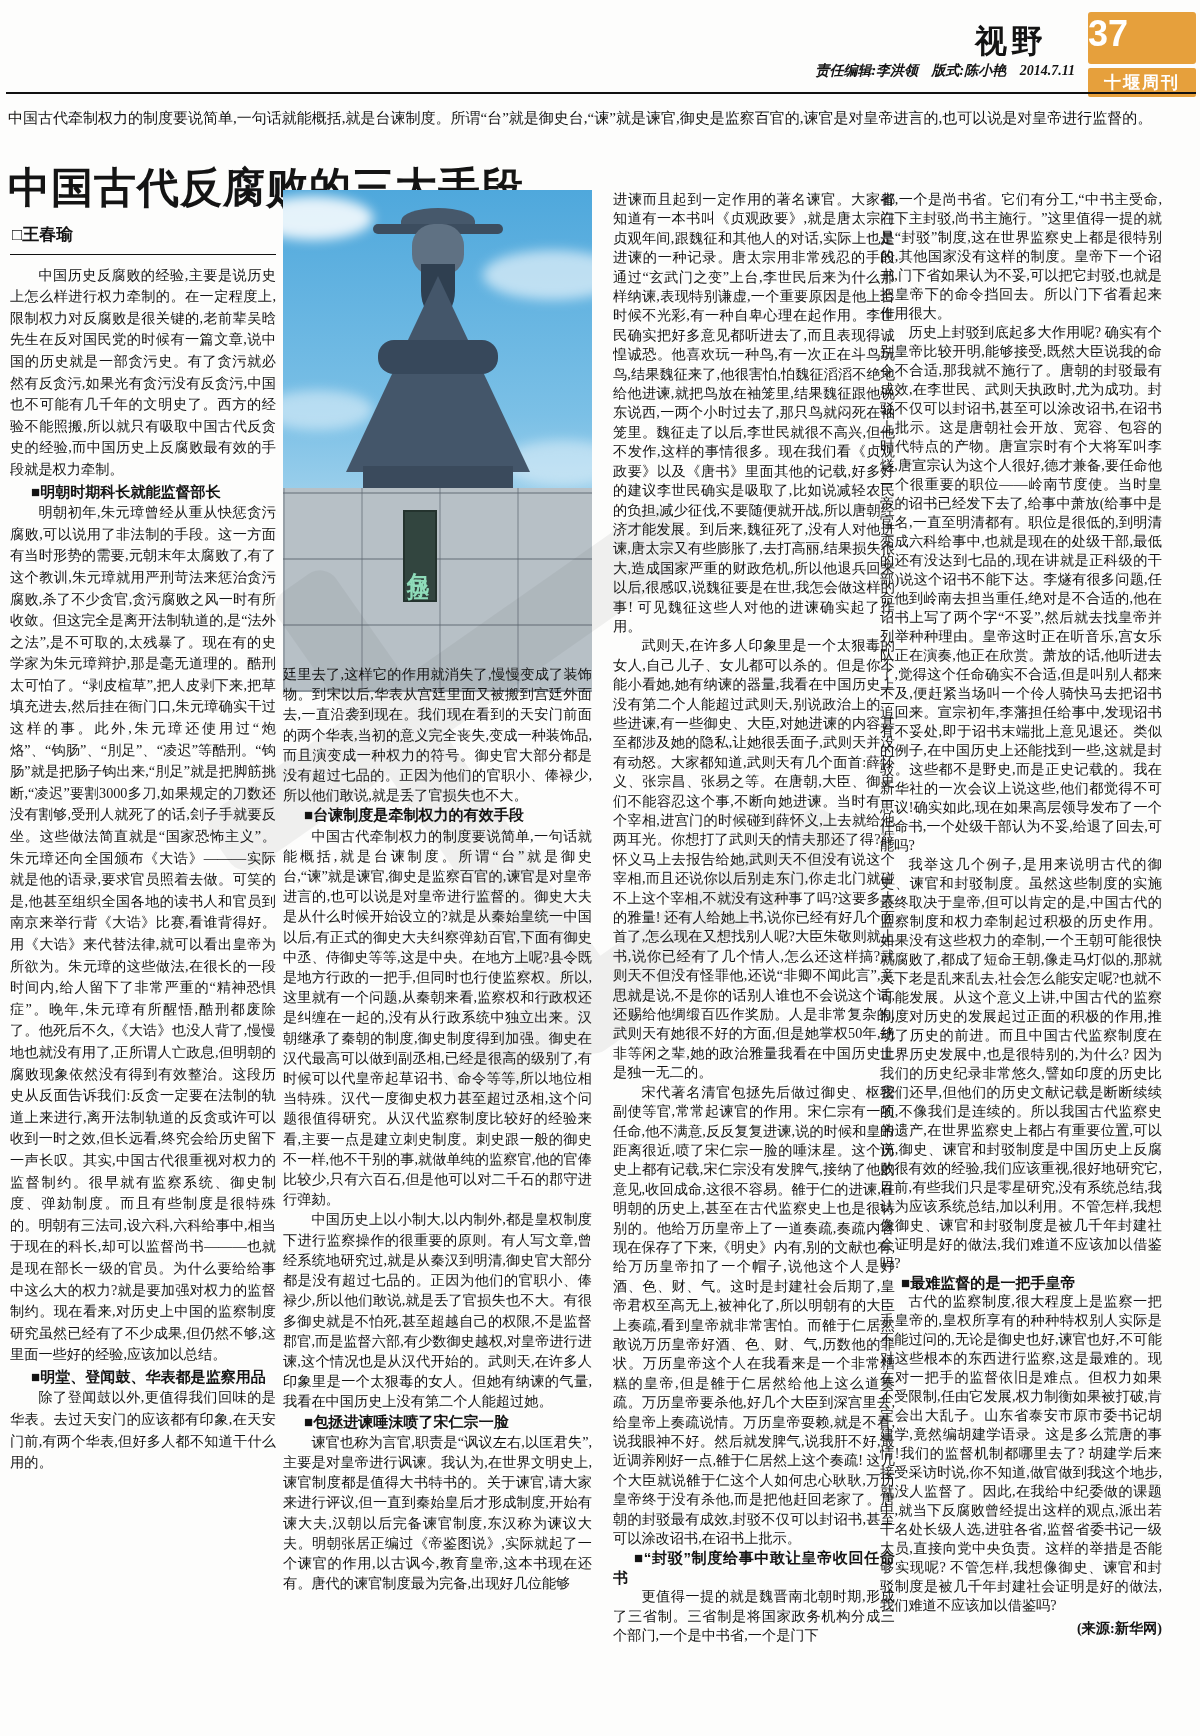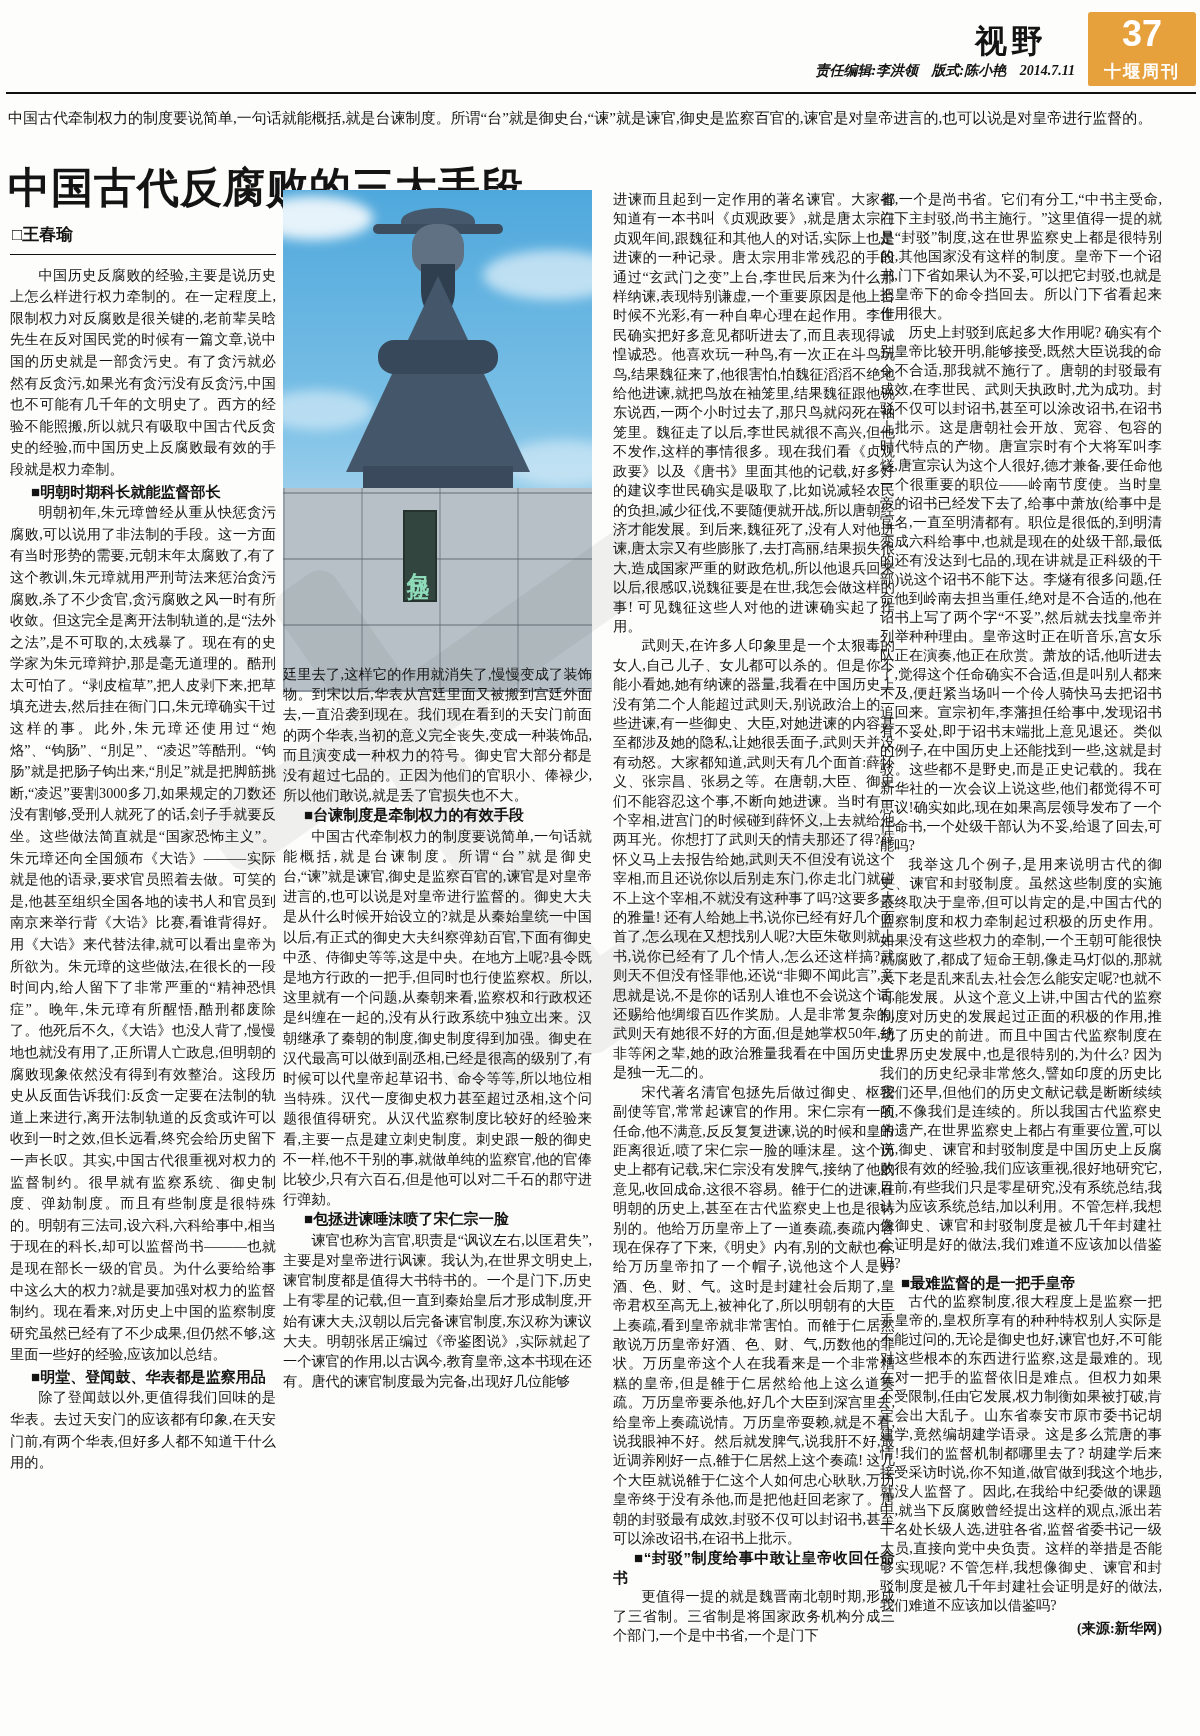--- a/index.html
+++ b/index.html
@@ -5,23 +5,23 @@
   html,body{margin:0;padding:0;background:#e9e9e9;}
   #page{position:relative;width:1200px;height:1736px;background:#fdfdfc;margin:0 auto;overflow:hidden;
         font-family:"Liberation Serif","DejaVu Serif",serif;color:#141414;}
   
   .section-title{position:absolute;top:20px;left:975px;width:100px;font-size:32px;font-weight:bold;
         font-family:"Liberation Serif",serif;letter-spacing:4px;}
   .credits{position:absolute;top:62px;left:690px;width:385px;text-align:right;font-size:14px;
         font-style:italic;font-weight:bold;white-space:nowrap;}
   .credits span{margin-left:10px;}
   .pagenum-box{position:absolute;top:12px;left:1088px;width:108px;height:52px;background:#e6a03c;
-        border-radius:3px;color:#fff;text-align:center;font-size:36px;font-weight:bold;line-height:44px;
+        border-radius:3px;color:#fff;text-align:left;font-size:36px;font-weight:bold;line-height:44px;
         font-family:"Liberation Sans",sans-serif;}
-  .pub-box{position:absolute;top:57px;left:1088px;width:108px;height:29px;background:#e6a03c;
+  .pub-box{position:absolute;top:68px;left:1088px;width:108px;height:29px;background:#e6a03c;
         border-radius:2px;color:#fff;text-align:center;font-size:17px;font-weight:bold;line-height:29px;letter-spacing:2px;}
   .head-rule{position:absolute;top:92px;left:6px;width:1190px;height:2px;background:#111;}
   
   .lead{position:absolute;top:108px;left:8px;width:1186px;font-size:15px;line-height:20px;}
   .headline{position:absolute;top:132px;left:8px;width:900px;font-size:42px;font-weight:bold;
         letter-spacing:1px;font-family:"Liberation Sans",sans-serif;}
   
   .byline{font-size:17px;font-weight:bold;font-family:"Liberation Sans",sans-serif;padding:2px 0 8px 2px;}
   .byline-rule{height:1px;background:#111;margin-bottom:10px;}
   
@@ -110,22 +110,23 @@
         <h3 class="subhead">■明堂、登闻鼓、华表都是监察用品</h3>
         <p class="para">除了登闻鼓以外,更值得我们回味的是华表。去过天安门的应该都有印象,在天安门前,有两个华表,但好多人都不知道干什么用的。</p>
       </div>
   </div>
 
   <div class="col" id="col2">
     <div>
         <p class="para cont">廷里去了,这样它的作用就消失了,慢慢变成了装饰物。到宋以后,华表从宫廷里面又被搬到宫廷外面去,一直沿袭到现在。我们现在看到的天安门前面的两个华表,当初的意义完全丧失,变成一种装饰品,而且演变成一种权力的符号。御史官大部分都是没有超过七品的。正因为他们的官职小、俸禄少,所以他们敢说,就是丢了官损失也不大。</p>
         <h3 class="subhead">■台谏制度是牵制权力的有效手段</h3>
         <p class="para">中国古代牵制权力的制度要说简单,一句话就能概括,就是台谏制度。所谓“台”就是御史台,“谏”就是谏官,御史是监察百官的,谏官是对皇帝进言的,也可以说是对皇帝进行监督的。御史大夫是从什么时候开始设立的?就是从秦始皇统一中国以后,有正式的御史大夫纠察弹劾百官,下面有御史中丞、侍御史等等,这是中央。在地方上呢?县令既是地方行政的一把手,但同时也行使监察权。所以,这里就有一个问题,从秦朝来看,监察权和行政权还是纠缠在一起的,没有从行政系统中独立出来。汉朝继承了秦朝的制度,御史制度得到加强。御史在汉代最高可以做到副丞相,已经是很高的级别了,有时候可以代皇帝起草诏书、命令等等,所以地位相当特殊。汉代一度御史权力甚至超过丞相,这个问题很值得研究。从汉代监察制度比较好的经验来看,主要一点是建立刺史制度。刺史跟一般的御史不一样,他不干别的事,就做单纯的监察官,他的官俸比较少,只有六百石,但是他可以对二千石的郡守进行弹劾。</p>
+        <p class="para">中国历史上以小制大,以内制外,都是皇权制度下进行监察操作的很重要的原则。有人写文章,曾经系统地研究过,就是从秦汉到明清,御史官大部分都是没有超过七品的。正因为他们的官职小、俸禄少,所以他们敢说,就是丢了官损失也不大。有很多御史就是不怕死,甚至超越自己的权限,不是监督郡官,而是监督六部,有少数御史越权,对皇帝进行进谏,这个情况也是从汉代开始的。武则天,在许多人印象里是一个太狠毒的女人。但她有纳谏的气量,我看在中国历史上没有第二个人能超过她。</p>
         <h3 class="subhead">■包拯进谏唾沫喷了宋仁宗一脸</h3>
-        <p class="para">谏官也称为言官,职责是“讽议左右,以匡君失”,主要是对皇帝进行讽谏。我认为,在世界文明史上,谏官制度都是值得大书特书的。一个是门下,历史上有零星的记载,但一直到秦始皇后才形成制度,开始有谏大夫,汉朝以后完备谏官制度,东汉称为谏议大夫。明朝张居正编过《帝鉴图说》,实际就起了一个谏官的作用,以古讽今,教育皇帝,这本书现在还有。唐代的谏官制度最为完备,出现好几位能够</p>
+        <p class="para">谏官也称为言官,职责是“讽议左右,以匡君失”,主要是对皇帝进行讽谏。我认为,在世界文明史上,谏官制度都是值得大书特书的。关于谏官,请大家来进行评议,但一直到秦始皇后才形成制度,开始有谏大夫,汉朝以后完备谏官制度,东汉称为谏议大夫。明朝张居正编过《帝鉴图说》,实际就起了一个谏官的作用,以古讽今,教育皇帝,这本书现在还有。唐代的谏官制度最为完备,出现好几位能够</p>
       </div>
   </div>
 
   <div class="col" id="col3">
     <div>
         <p class="para cont">进谏而且起到一定作用的著名谏官。大家都知道有一本书叫《贞观政要》,就是唐太宗在贞观年间,跟魏征和其他人的对话,实际上也是进谏的一种记录。唐太宗用非常残忍的手段通过“玄武门之变”上台,李世民后来为什么那样纳谏,表现特别谦虚,一个重要原因是他上台时候不光彩,有一种自卑心理在起作用。李世民确实把好多意见都听进去了,而且表现得诚惶诚恐。他喜欢玩一种鸟,有一次正在斗鸟玩鸟,结果魏征来了,他很害怕,怕魏征滔滔不绝地给他进谏,就把鸟放在袖笼里,结果魏征跟他说东说西,一两个小时过去了,那只鸟就闷死在袖笼里。魏征走了以后,李世民就很不高兴,但他不发作,这样的事情很多。现在我们看《贞观政要》以及《唐书》里面其他的记载,好多好的建议李世民确实是吸取了,比如说减轻农民的负担,减少征伐,不要随便就开战,所以唐朝经济才能发展。到后来,魏征死了,没有人对他进谏,唐太宗又有些膨胀了,去打高丽,结果损失很大,造成国家严重的财政危机,所以他退兵回来以后,很感叹,说魏征要是在世,我怎会做这样的事! 可见魏征这些人对他的进谏确实起了作用。</p>
         <p class="para">武则天,在许多人印象里是一个太狠毒的女人,自己儿子、女儿都可以杀的。但是你不能小看她,她有纳谏的器量,我看在中国历史上没有第二个人能超过武则天,别说政治上的一些进谏,有一些御史、大臣,对她进谏的内容甚至都涉及她的隐私,让她很丢面子,武则天并没有动怒。大家都知道,武则天有几个面首:薛怀义、张宗昌、张易之等。在唐朝,大臣、御史们不能容忍这个事,不断向她进谏。当时有一个宰相,进宫门的时候碰到薛怀义,上去就给他两耳光。你想打了武则天的情夫那还了得?薛怀义马上去报告给她,武则天不但没有说这个宰相,而且还说你以后别走东门,你走北门就碰不上这个宰相,不就没有这种事了吗?这要多大的雅量! 还有人给她上书,说你已经有好几个面首了,怎么现在又想找别人呢?大臣朱敬则就上书,说你已经有了几个情人,怎么还这样搞?武则天不但没有怪罪他,还说“非卿不闻此言”,意思就是说,不是你的话别人谁也不会说这个话,还赐给他绸缎百匹作奖励。人是非常复杂的,武则天有她很不好的方面,但是她掌权50年,绝非等闲之辈,她的政治雅量我看在中国历史上是独一无二的。</p>
         <p class="para">宋代著名清官包拯先后做过御史、枢密副使等官,常常起谏官的作用。宋仁宗有一项任命,他不满意,反反复复进谏,说的时候和皇帝距离很近,喷了宋仁宗一脸的唾沫星。这个历史上都有记载,宋仁宗没有发脾气,接纳了他的意见,收回成命,这很不容易。雒于仁的进谏,在明朝的历史上,甚至在古代监察史上也是很特别的。他给万历皇帝上了一道奏疏,奏疏内容现在保存了下来,《明史》内有,别的文献也有,给万历皇帝扣了一个帽子,说他这个人是好酒、色、财、气。这时是封建社会后期了,皇帝君权至高无上,被神化了,所以明朝有的大臣上奏疏,看到皇帝就非常害怕。而雒于仁居然敢说万历皇帝好酒、色、财、气,历数他的罪状。万历皇帝这个人在我看来是一个非常糟糕的皇帝,但是雒于仁居然给他上这么道奏疏。万历皇帝要杀他,好几个大臣到深宫里去,给皇帝上奏疏说情。万历皇帝耍赖,就是不看,说我眼神不好。然后就发脾气,说我肝不好,最近调养刚好一点,雒于仁居然上这个奏疏! 这几个大臣就说雒于仁这个人如何忠心耿耿,万历皇帝终于没有杀他,而是把他赶回老家了。唐朝的封驳最有成效,封驳不仅可以封诏书,甚至可以涂改诏书,在诏书上批示。</p>
         <h3 class="subhead">■“封驳”制度给事中敢让皇帝收回任命书</h3>
         <p class="para">更值得一提的就是魏晋南北朝时期,形成了三省制。三省制是将国家政务机构分成三个部门,一个是中书省,一个是门下</p>

